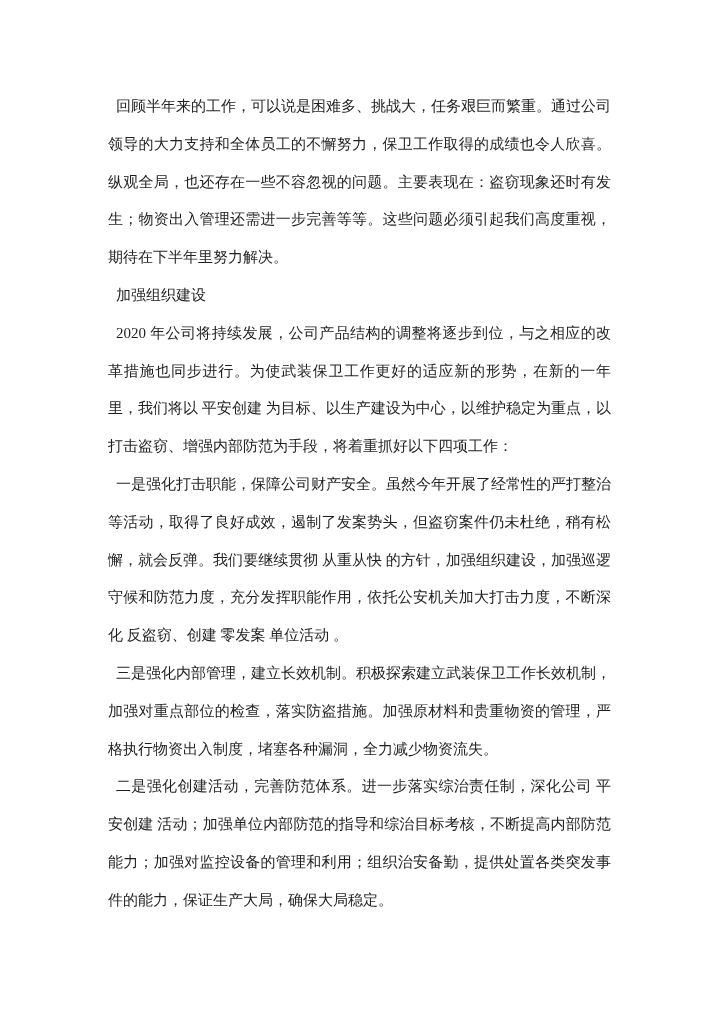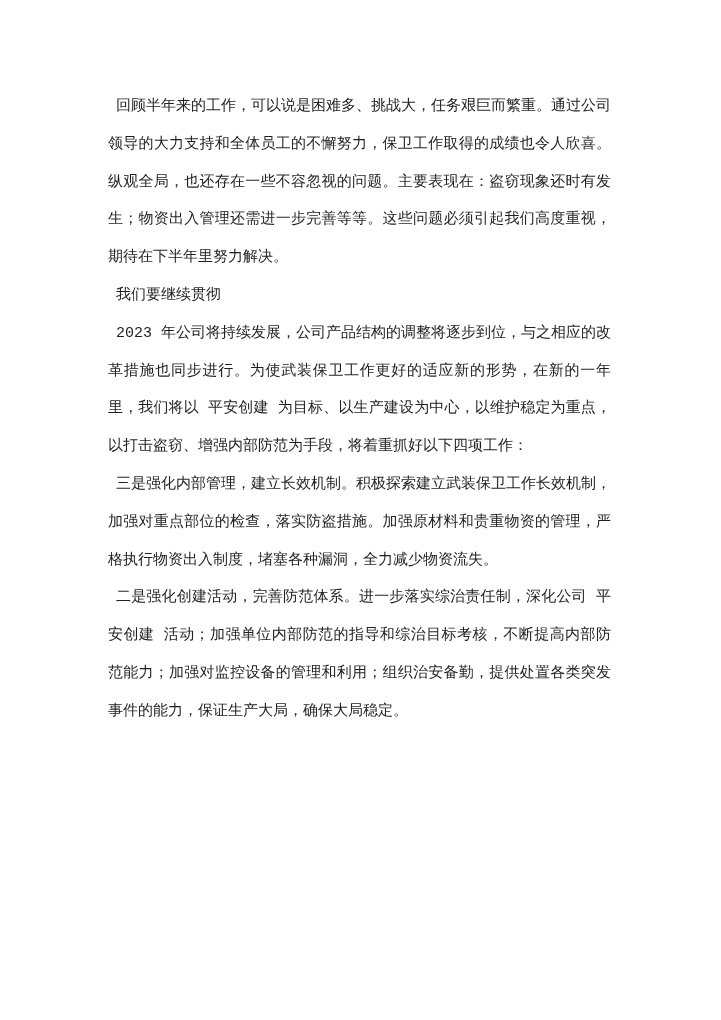--- a/index.html
+++ b/index.html
@@ -23,35 +23,36 @@
   }
   .content {
     position: absolute;
     top: 88px;
     left: 108px;
     width: 503px;
   }
   .para {
     margin: 0;
     padding: 0;
-    font-family: Liberation Mono, monospace;
+    font-family: Liberation Serif, serif;
     font-size: 15px;
     line-height: 37.8px;
     color: #1f1f1f;
     text-align: justify;
     text-justify: inter-ideograph;
     text-indent: 8px;
     word-break: break-all;
     font-weight: 400;
   }
 </style>
 </head>
 <body>
 
 <div class="page">
   <div class="content">
     <p class="para">回顾半年来的工作，可以说是困难多、挑战大，任务艰巨而繁重。通过公司领导的大力支持和全体员工的不懈努力，保卫工作取得的成绩也令人欣喜。纵观全局，也还存在一些不容忽视的问题。主要表现在：盗窃现象还时有发生；物资出入管理还需进一步完善等等。这些问题必须引起我们高度重视，期待在下半年里努力解决。</p>
-    <p class="para">我们要继续贯彻</p>
-    <p class="para">2023 年公司将持续发展，公司产品结构的调整将逐步到位，与之相应的改革措施也同步进行。为使武装保卫工作更好的适应新的形势，在新的一年里，我们将以 平安创建 为目标、以生产建设为中心，以维护稳定为重点，以打击盗窃、增强内部防范为手段，将着重抓好以下四项工作：</p>
+    <p class="para">加强组织建设</p>
+    <p class="para">2020 年公司将持续发展，公司产品结构的调整将逐步到位，与之相应的改革措施也同步进行。为使武装保卫工作更好的适应新的形势，在新的一年里，我们将以 平安创建 为目标、以生产建设为中心，以维护稳定为重点，以打击盗窃、增强内部防范为手段，将着重抓好以下四项工作：</p>
+    <p class="para">一是强化打击职能，保障公司财产安全。虽然今年开展了经常性的严打整治等活动，取得了良好成效，遏制了发案势头，但盗窃案件仍未杜绝，稍有松懈，就会反弹。我们要继续贯彻 从重从快 的方针，加强组织建设，加强巡逻守候和防范力度，充分发挥职能作用，依托公安机关加大打击力度，不断深化 反盗窃、创建 零发案 单位活动 。</p>
     <p class="para">三是强化内部管理，建立长效机制。积极探索建立武装保卫工作长效机制，加强对重点部位的检查，落实防盗措施。加强原材料和贵重物资的管理，严格执行物资出入制度，堵塞各种漏洞，全力减少物资流失。</p>
     <p class="para">二是强化创建活动，完善防范体系。进一步落实综治责任制，深化公司 平安创建 活动；加强单位内部防范的指导和综治目标考核，不断提高内部防范能力；加强对监控设备的管理和利用；组织治安备勤，提供处置各类突发事件的能力，保证生产大局，确保大局稳定。</p>
   </div>
 </div>
 
 </body></html>

